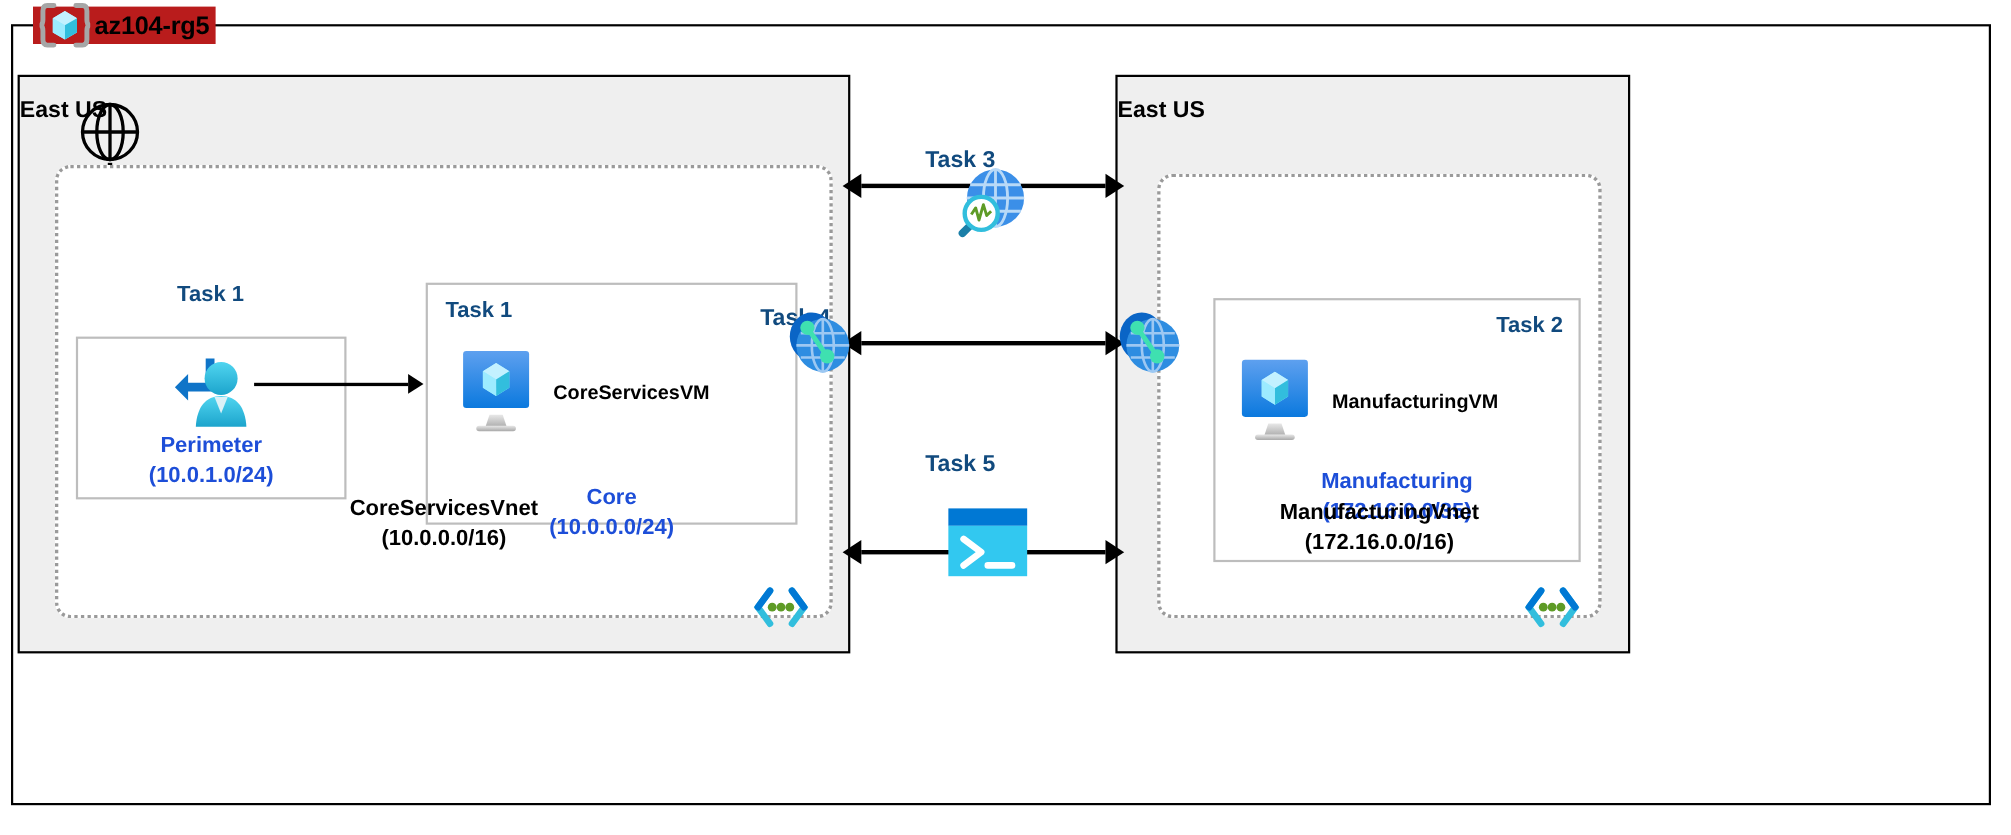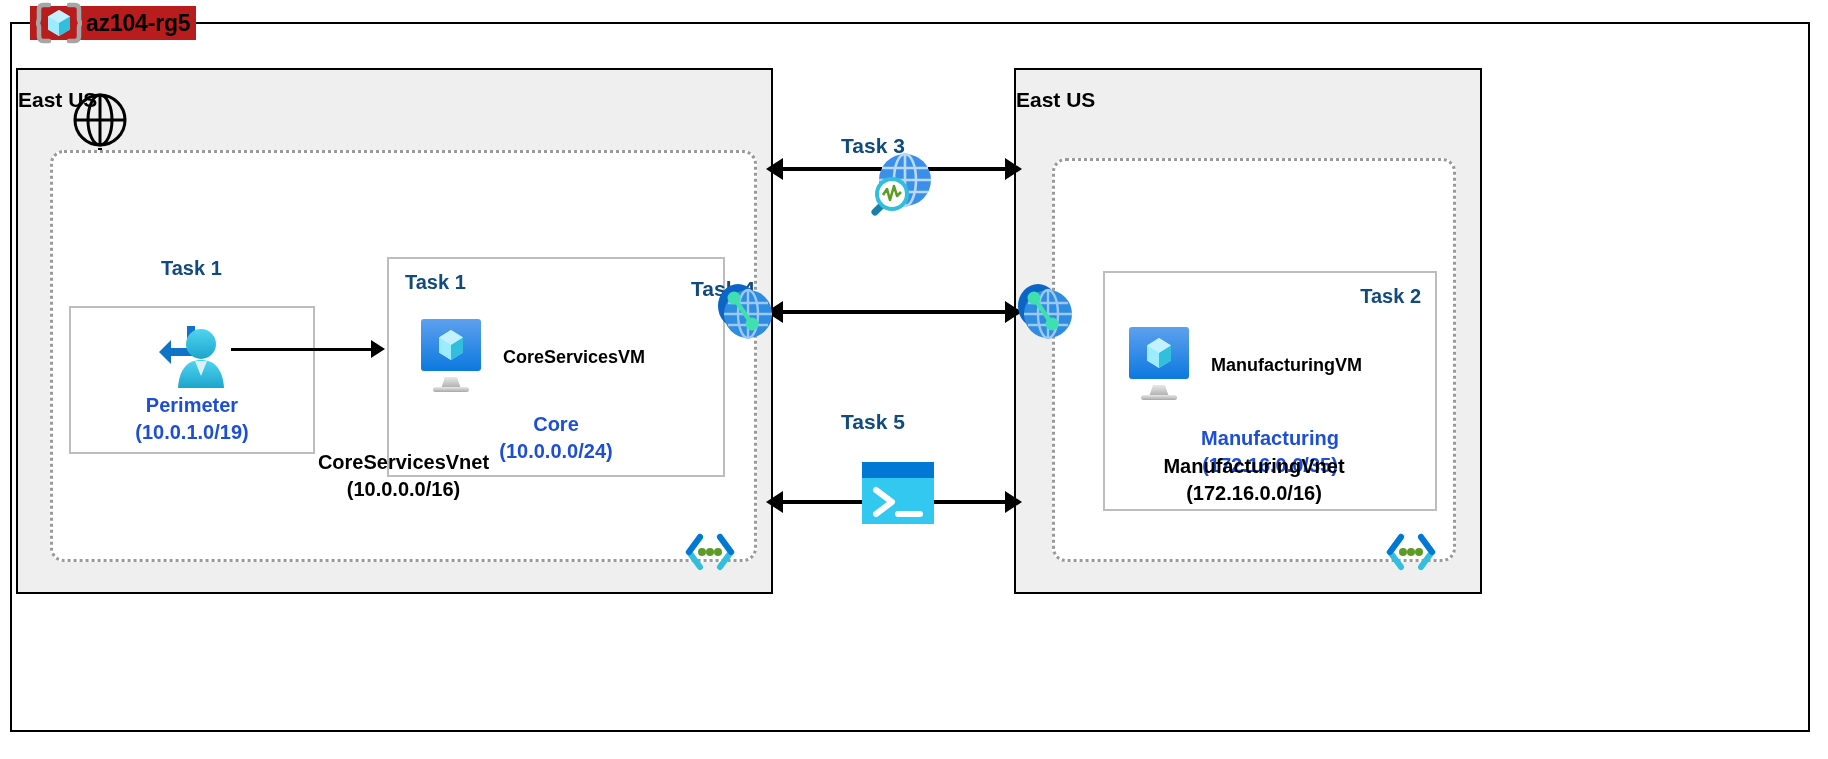--- a/index.html
+++ b/index.html
@@ -119,21 +119,21 @@
               </linearGradient>
             </defs>
             <path d="M30 4 L30 26 L14 26 L14 18 L2 30 L14 42 L14 34 L38 34 L38 4 Z" fill="#0F74C8"></path>
             <circle cx="44" cy="22" r="15" fill="url(#pgrad)"></circle>
             <path d="M44 38 C30 38 22 48 21 66 L67 66 C66 48 58 38 44 38 Z" fill="url(#pgrad)"></path>
             <path d="M38 39 L44 54 L50 39 Z" fill="#DCF1F7"></path>
           </svg>
         </span>
         <div class="subnet-caption" style="top:84px;">
           <span>Perimeter</span><br>
-          <span>(10.0.1.0/19)</span>
+          <span>(10.0.1.0/24)</span>
         </div>
       </div>
       <div class="task-label" style="left:108px;top:104px;">Task 1</div>
 
       <div class="thin-line" style="left:178px;top:195px;width:140px;"></div>
       <div class="arrowhead ah-right-thin" style="left:318px;top:187px;"></div>
 
       <div class="subnet" id="subnet-core">
         <div class="task-label" style="left:16px;top:12px;">Task 1</div>
 
@@ -157,21 +157,21 @@
                 <path d="M0,-15 L12,-7.5 L12,7.5 L0,15 L-12,7.5 L-12,-7.5 Z" fill="#9CEBFF"></path>
                 <path d="M0,-15 L12,-7.5 L0,0 L-12,-7.5 Z" fill="#C3F1FF"></path>
                 <path d="M0,0 L12,-7.5 L12,7.5 L0,15 Z" fill="#32BEDD"></path>
                 <path d="M0,0 L-12,-7.5 L-12,7.5 L0,15 Z" fill="#9CEBFF"></path>
               </g>
             </svg>
           </span>
           <span class="vm-name">CoreServicesVM</span>
         </div>
 
-        <div class="subnet-caption" style="top:152px;">
+        <div class="subnet-caption" style="top:180px;">
           <span>Core</span><br>
           <span>(10.0.0.0/24)</span>
         </div>
       </div>
 
       <div class="vnet-label">
         <span>CoreServicesVnet</span><br>
         <span>(10.0.0.0/16)</span>
       </div>
 

